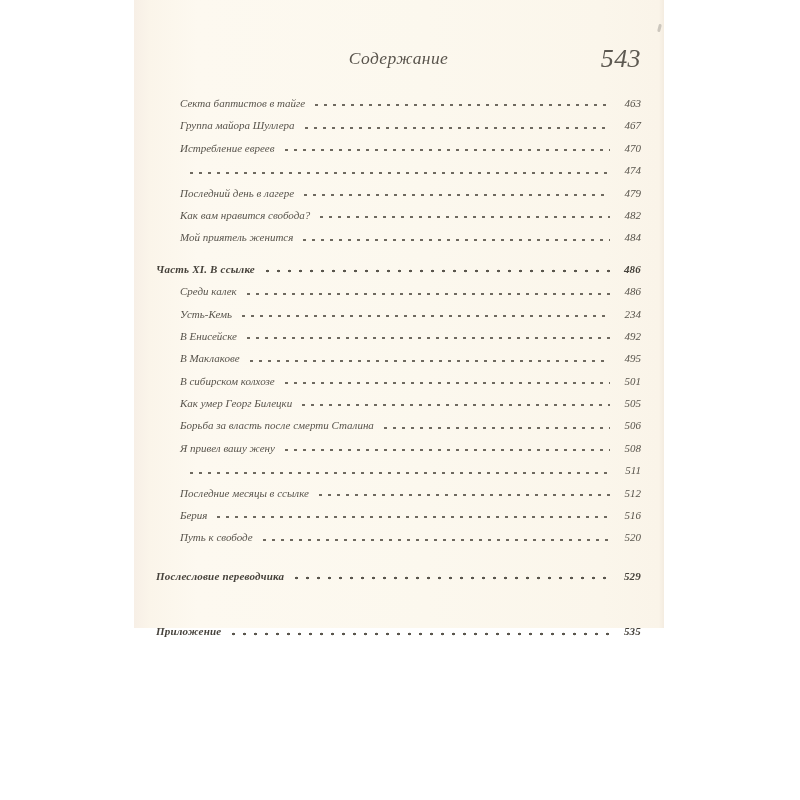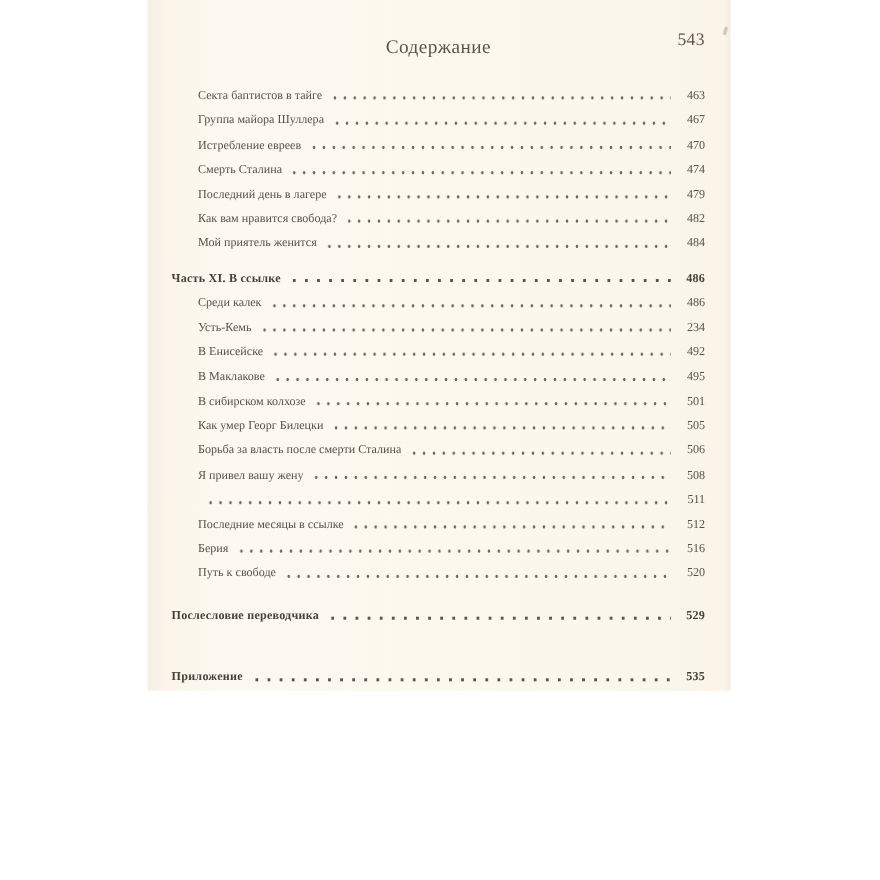--- a/index.html
+++ b/index.html
@@ -11,37 +11,38 @@
     position: relative;
   }
   .book-page {
     position: absolute;
     left: 134px; top: 0;
     width: 530px; height: 628px;
     background: linear-gradient(90deg,
       #f7efe6 0%, #fbf5ea 3%, #fdf9f0 12%,
       #fcf8ee 55%, #fbf6eb 88%, #faf4e9 99%, #f4ece0 100%);
     color: #57534b;
-    padding: 0 23px 0 22px;
+    padding: 16px 23px 0 22px;
+    font-style: italic;
   }
   .page-header {
     position: relative;
     height: 24px;
     margin: 32px 0 20px 0;
     font-size: 17.5px;
     letter-spacing: 0.4px;
   }
   .page-header .header-title {
     position: absolute; left: 0; right: 0;
     text-align: center;
     color: #59544c;
   }
   .page-header .header-pagenum {
     position: absolute; right: 0; top: -4px;
-    font-size: 16px;
+    font-size: 26px;
     color: #5d5951;
   }
   .toc-list { display: block; }
   .toc-row {
     display: flex;
     align-items: baseline;
     height: 22.4px;
     line-height: 22.4px;
     font-size: 11px;
     color: #57534b;
@@ -105,21 +106,20 @@
     <span class="toc-label">Группа майора Шуллера</span>
     <span class="dot-leader"></span>
     <span class="toc-pagenum">467</span>
   </div>
       <div class="toc-row indent">
     <span class="toc-label">Истребление евреев</span>
     <span class="dot-leader"></span>
     <span class="toc-pagenum">470</span>
   </div>
       <div class="toc-row indent">
-    <span class="toc-label">Смерть Сталина</span>
     <span class="dot-leader"></span>
     <span class="toc-pagenum">474</span>
   </div>
       <div class="toc-row indent">
     <span class="toc-label">Последний день в лагере</span>
     <span class="dot-leader"></span>
     <span class="toc-pagenum">479</span>
   </div>
       <div class="toc-row indent">
     <span class="toc-label">Как вам нравится свобода?</span>

